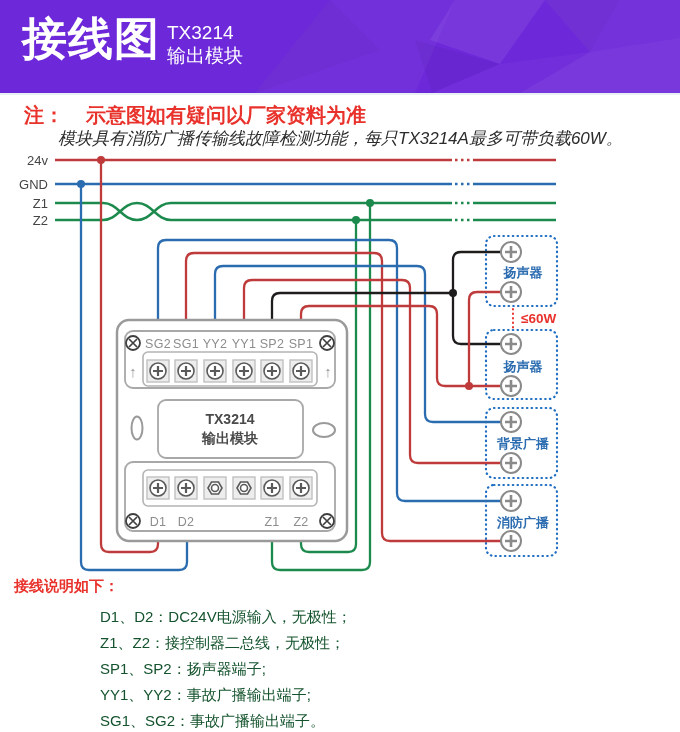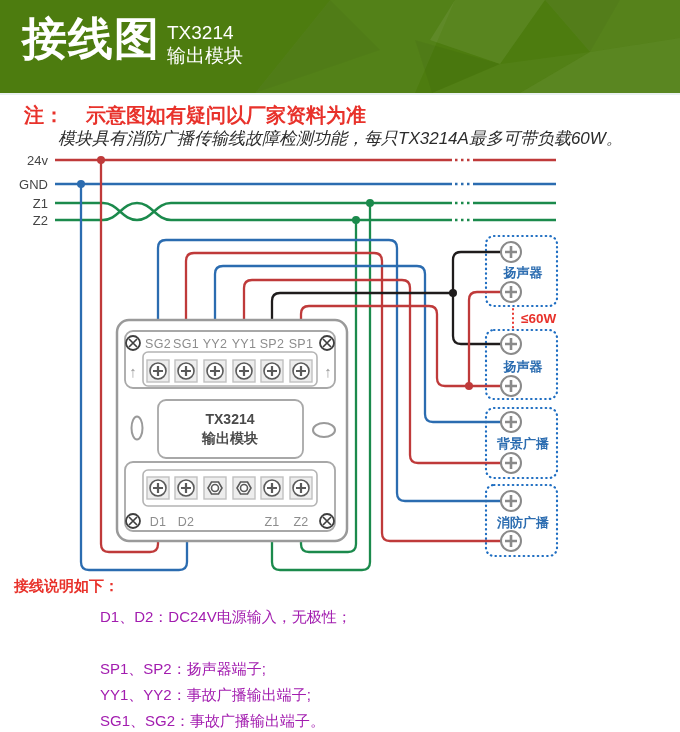--- a/index.html
+++ b/index.html
@@ -1,19 +1,19 @@
 <!DOCTYPE html>
 <html><head>
 <meta charset="utf-8">
 <style>
   html,body{margin:0;padding:0;background:#ffffff;}
   .screen{position:relative;width:680px;height:732px;background:#ffffff;overflow:hidden;
           font-family:"Liberation Sans","DejaVu Sans",sans-serif;}
   
-  .header{position:absolute;left:0;top:0;width:680px;height:93px;background:#4d7c0f;border-bottom:2px solid #e9f0f1;}
+  .header{position:absolute;left:0;top:0;width:680px;height:93px;background:#6d28d9;border-bottom:2px solid #e9f0f1;}
   .header svg{position:absolute;left:0;top:0;}
   .header-title{position:absolute;left:22px;top:16px;font-size:45px;font-weight:800;color:#ffffff;letter-spacing:1px;line-height:1;}
   .header-sub{position:absolute;left:167px;top:21px;color:#ffffff;line-height:23px;font-size:19px;}
   
   .note1{position:absolute;left:24px;top:102px;font-size:20px;font-weight:700;color:#e8322b;}
   .note1 .pfx{margin-right:22px;}
   .note2{position:absolute;left:58px;top:127px;font-size:17px;color:#2b2b2b;font-style:italic;}
   
   .diagram{position:absolute;left:0;top:0;}
   .wire{fill:none;stroke-width:2.3;}
@@ -26,21 +26,21 @@
   .mod-strip{fill:#ffffff;stroke:#a8a8a8;stroke-width:1.8;}
   .mod-inner{fill:#ffffff;stroke:#b4b4b4;stroke-width:1.6;}
   .t-bus{font-size:13px;fill:#454545;}
   .t-term{font-size:12.5px;fill:#8d8d8d;letter-spacing:.3px;}
   .t-mod{font-size:14px;font-weight:600;fill:#4a4a4a;}
   .t-dev{font-size:13px;font-weight:700;fill:#2b6cb0;}
   .t-limit{font-size:13.5px;font-weight:700;fill:#e8322b;}
   .t-arrow{font-size:15px;fill:#9a9a9a;}
   
   .instr-head{position:absolute;left:14px;top:577px;font-size:15px;font-weight:700;color:#e8322b;}
-  .instr-line{position:absolute;left:100px;font-size:15px;color:#a21caf;}
+  .instr-line{position:absolute;left:100px;font-size:15px;color:#14532d;}
 </style>
 </head>
 <body>
 
 <div class="screen">
 
   <div class="header">
     <svg width="680" height="93">
       <polygon points="330,0 455,0 415,93 255,93" fill="#ffffff" opacity="0.04"></polygon>
       <polygon points="455,0 545,0 500,64 430,40" fill="#ffffff" opacity="0.07"></polygon>
@@ -187,17 +187,18 @@
 
     <text class="t-dev" x="523" y="277" text-anchor="middle">扬声器</text>
     <text class="t-dev" x="523" y="371" text-anchor="middle">扬声器</text>
     <text class="t-dev" x="523" y="448" text-anchor="middle">背景广播</text>
     <text class="t-dev" x="523" y="527" text-anchor="middle">消防广播</text>
     <text class="t-limit" x="521" y="323">≤60W</text>
   </svg>
 
   <div class="instr-head">接线说明如下：</div>
   <div class="instr-line" style="top:608px">D1、D2：DC24V电源输入，无极性；</div>
+  <div class="instr-line" style="top:634px">Z1、Z2：接控制器二总线，无极性；</div>
   <div class="instr-line" style="top:660px">SP1、SP2：扬声器端子;</div>
   <div class="instr-line" style="top:686px">YY1、YY2：事故广播输出端子;</div>
   <div class="instr-line" style="top:712px">SG1、SG2：事故广播输出端子。</div>
 
 </div>
 
 </body></html>

